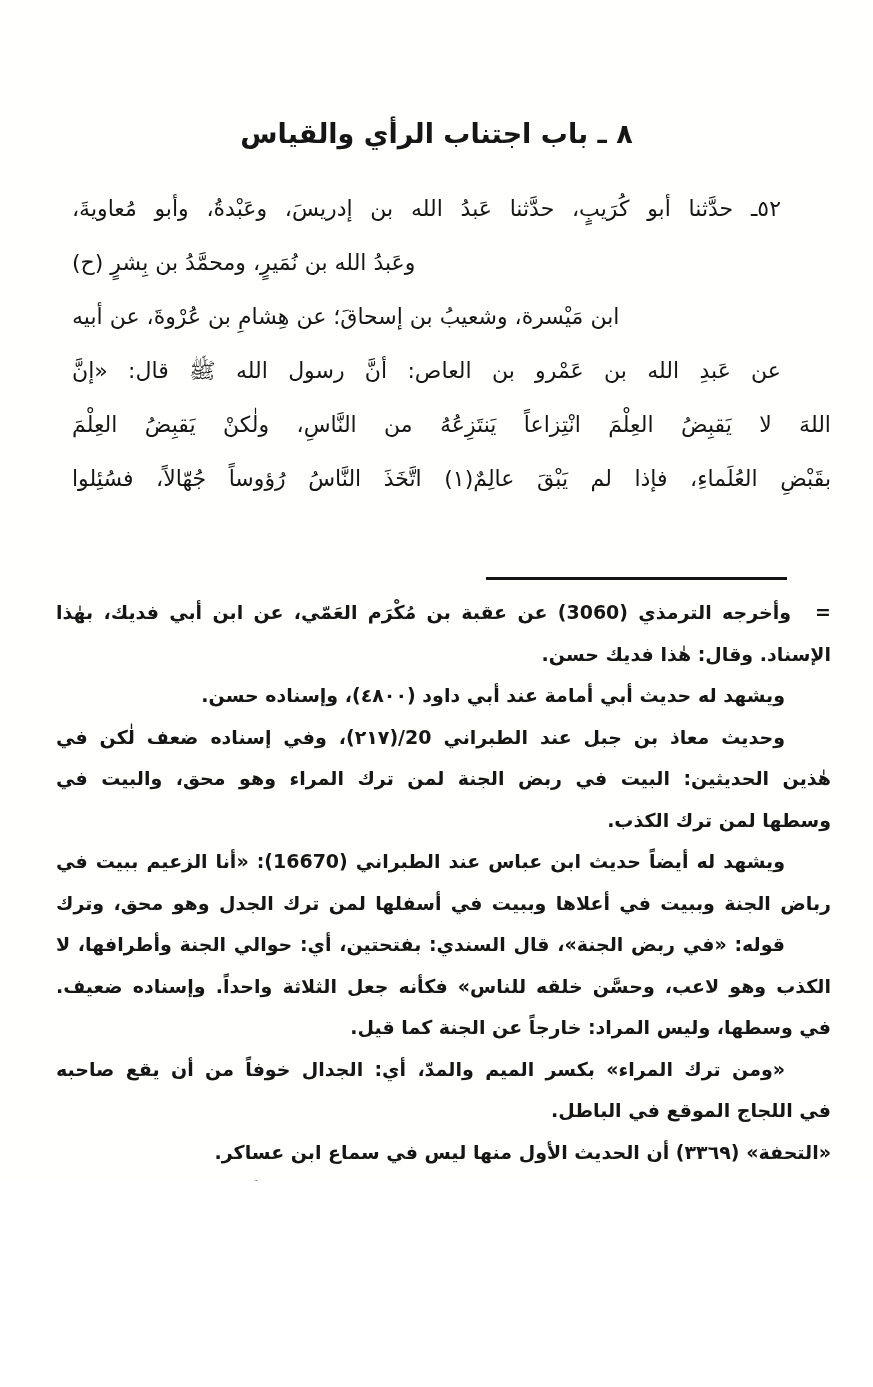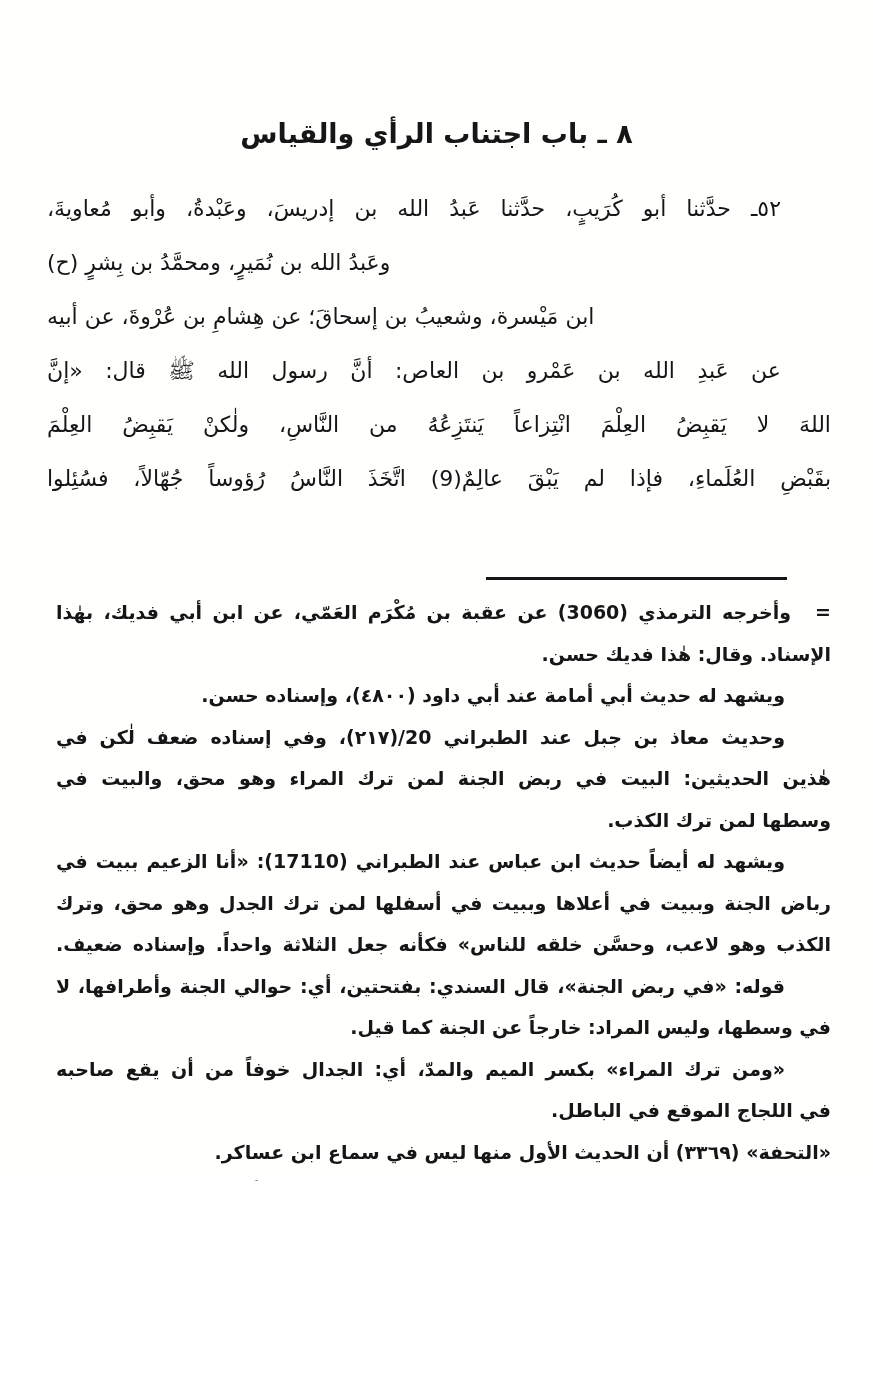--- a/index.html
+++ b/index.html
@@ -25,21 +25,21 @@
     margin: 0;
     text-align: center;
     font-size: 27px;
     font-weight: bold;
     letter-spacing: 0.5px;
   }
   .main-text {
     position: absolute;
     top: 182px;
     right: 42px;
-    left: 47px;
+    left: 72px;
   }
   .line {
     font-size: 22px;
     line-height: 54px;
     text-align: left;
     white-space: normal;
   }
   .ind { padding-right: 50px; }
   .just {
     text-align: justify;
@@ -108,40 +108,40 @@
     <div class="para">
       <div class="line ind just">٥٢ـ حدَّثنا أبو كُرَيبٍ، حدَّثنا عَبدُ الله بن إدريسَ، وعَبْدةُ، وأبو مُعاويةَ،</div>
       <div class="line">وعَبدُ الله بن نُمَيرٍ، ومحمَّدُ بن بِشرٍ (ح)</div>
     </div>
     <div class="para">
       <div class="line">ابن مَيْسرة، وشعيبُ بن إسحاقَ؛ عن هِشامِ بن عُرْوةَ، عن أبيه</div>
     </div>
     <div class="para">
       <div class="line ind just">عن عَبدِ الله بن عَمْرو بن العاص: أنَّ رسول الله ﷺ قال: «إنَّ</div>
       <div class="line just">اللهَ لا يَقبِضُ العِلْمَ انْتِزاعاً يَنتَزِعُهُ من النَّاسِ، ولٰكنْ يَقبِضُ العِلْمَ</div>
-      <div class="line just">بقَبْضِ العُلَماءِ، فإذا لم يَبْقَ عالِمٌ(9) اتَّخَذَ النَّاسُ رُؤوساً جُهّالاً، فسُئِلوا</div>
+      <div class="line just">بقَبْضِ العُلَماءِ، فإذا لم يَبْقَ عالِمٌ(١) اتَّخَذَ النَّاسُ رُؤوساً جُهّالاً، فسُئِلوا</div>
     </div>
   </section>
 
   <div class="fn-sep"></div>
 
   <section class="footnotes">
     <div class="fline cont">
       <span class="marker">=</span>
       <span class="ftext">وأخرجه الترمذي (3060) عن عقبة بن مُكْرَم العَمّي، عن ابن أبي فديك، بهٰذا</span>
     </div>
     <div class="fline">الإسناد. وقال: هٰذا فديك حسن.</div>
     <div class="fline ind">ويشهد له حديث أبي أمامة عند أبي داود (٤٨٠٠)، وإسناده حسن.</div>
     <div class="fline ind just">وحديث معاذ بن جبل عند الطبراني 20/(٢١٧)، وفي إسناده ضعف لٰكن في</div>
     <div class="fline just">هٰذين الحديثين: البيت في ربض الجنة لمن ترك المراء وهو محق، والبيت في</div>
     <div class="fline">وسطها لمن ترك الكذب.</div>
-    <div class="fline ind just">ويشهد له أيضاً حديث ابن عباس عند الطبراني (17110): «أنا الزعيم ببيت في</div>
+    <div class="fline ind just">ويشهد له أيضاً حديث ابن عباس عند الطبراني (16670): «أنا الزعيم ببيت في</div>
     <div class="fline just">رباض الجنة وببيت في أعلاها وببيت في أسفلها لمن ترك الجدل وهو محق، وترك</div>
+    <div class="fline ind just">قوله: «في ربض الجنة»، قال السندي: بفتحتين، أي: حوالي الجنة وأطرافها، لا</div>
     <div class="fline just">الكذب وهو لاعب، وحسَّن خلقه للناس» فكأنه جعل الثلاثة واحداً. وإسناده ضعيف.</div>
-    <div class="fline ind just">قوله: «في ربض الجنة»، قال السندي: بفتحتين، أي: حوالي الجنة وأطرافها، لا</div>
     <div class="fline">في وسطها، وليس المراد: خارجاً عن الجنة كما قيل.</div>
     <div class="fline ind just">«ومن ترك المراء» بكسر الميم والمدّ، أي: الجدال خوفاً من أن يقع صاحبه</div>
     <div class="fline">في اللجاج الموقع في الباطل.</div>
     <div class="fline">«التحفة» (٣٣٦٩) أن الحديث الأول منها ليس في سماع ابن عساكر.</div>
     <div class="fline note">(١) في (ذ) والنسخ المطبوعة: يُبقِ عالماً.</div>
   </section>
 
   <div class="page-number">٣٦</div>
 
   <div class="artifact"></div>

